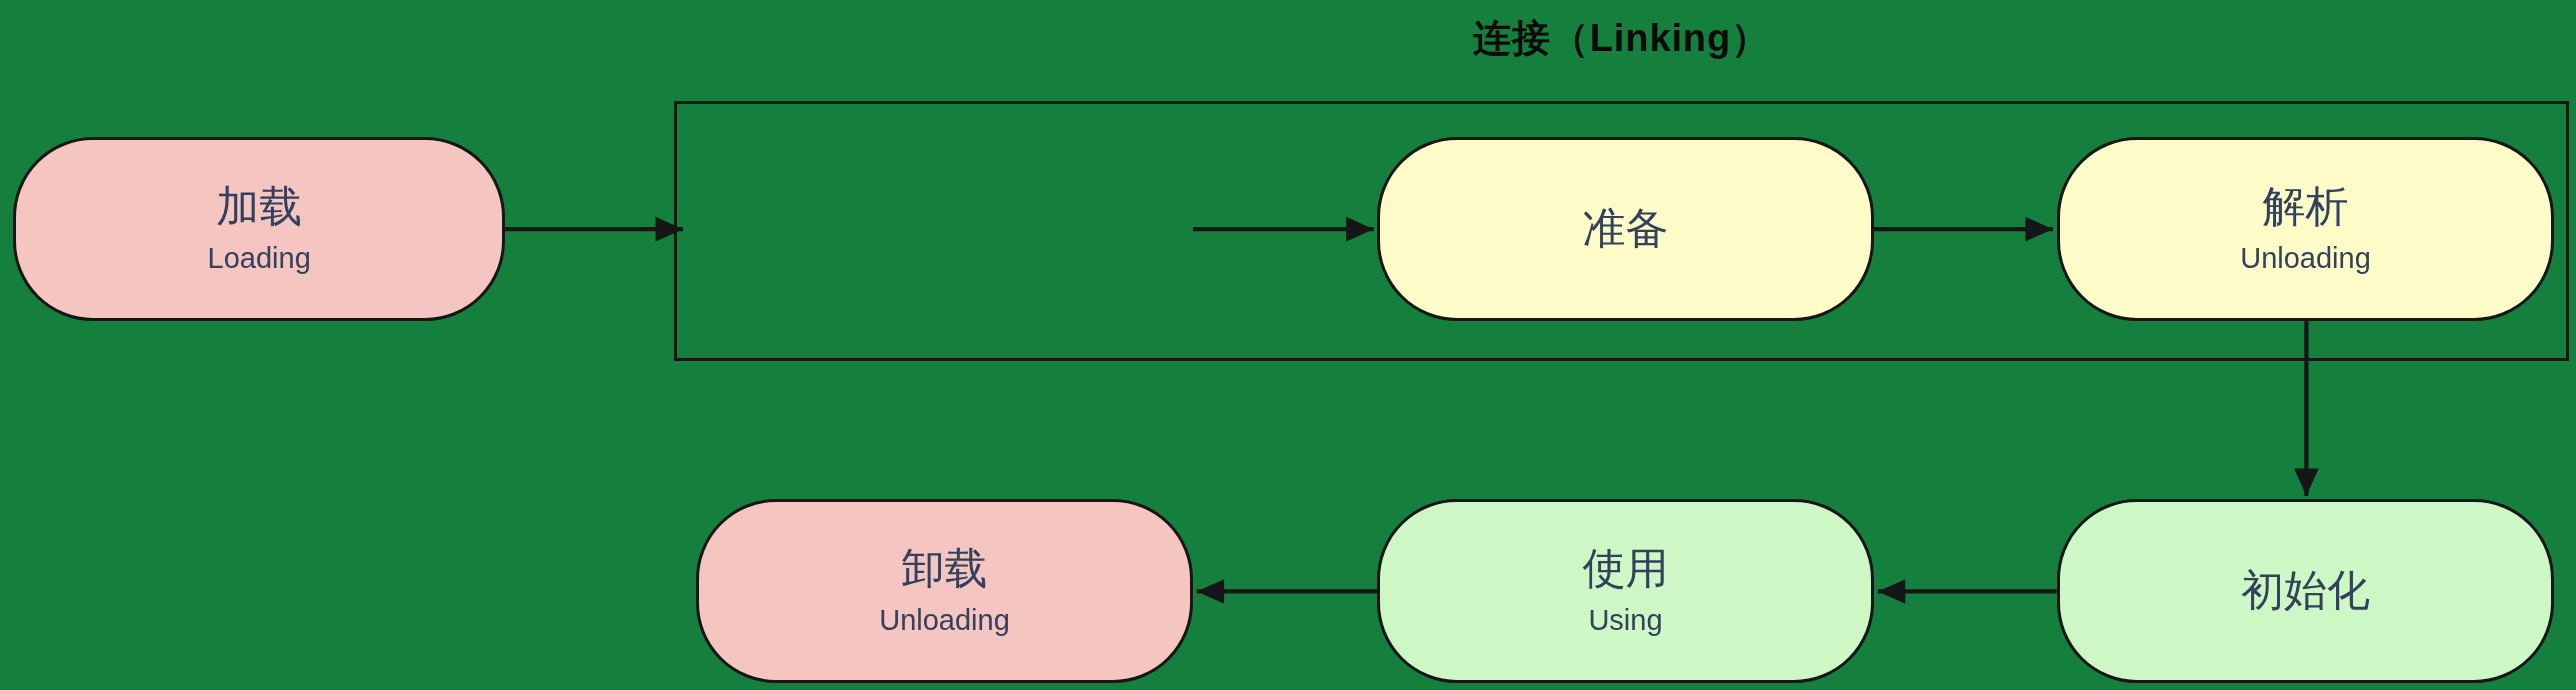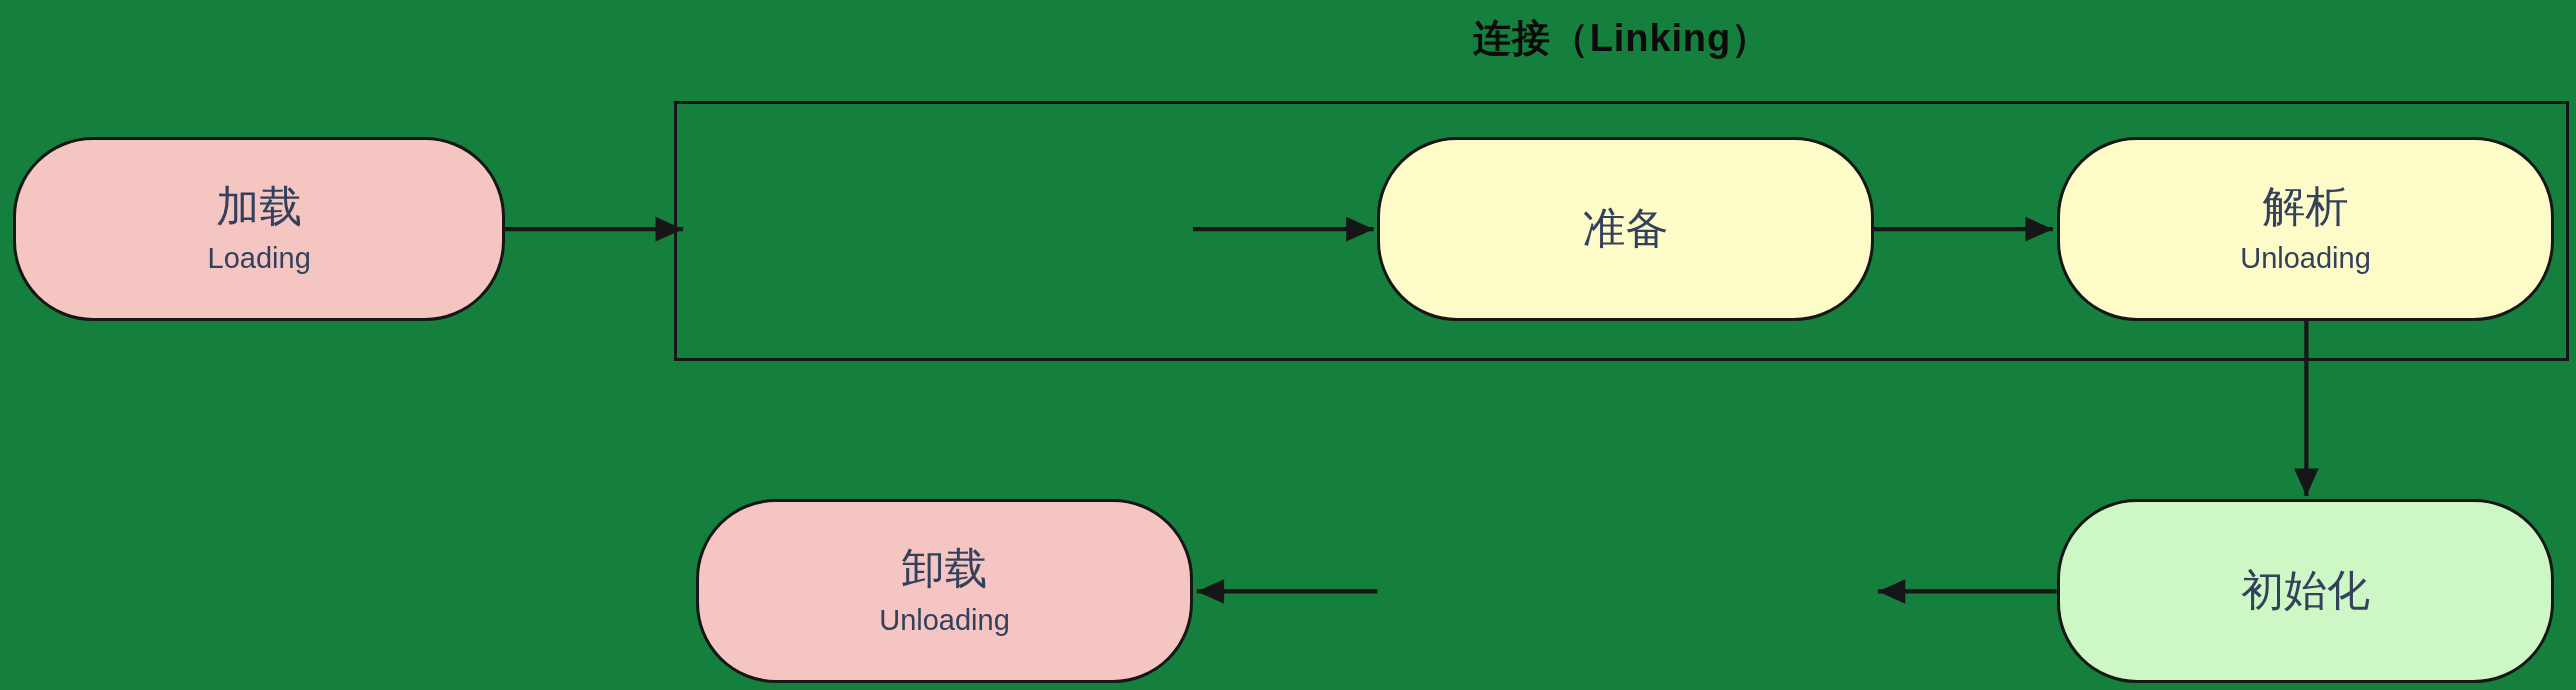--- a/index.html
+++ b/index.html
@@ -118,20 +118,24 @@
 
   <div class="node n-resolution" data-color="yellow">
     <div class="zh">解析</div>
     <div class="en">Unloading</div>
   </div>
 
   <div class="node n-initialization" data-color="green">
     <div class="zh">初始化</div>
   </div>
 
+  <div class="node n-using" data-color="green">
+    <div class="zh">使用</div>
+    <div class="en">Using</div>
+  </div>
 
   <div class="node n-unloading" data-color="pink">
     <div class="zh">卸载</div>
     <div class="en">Unloading</div>
   </div>
 
 </div>
 
 
 </body></html>

